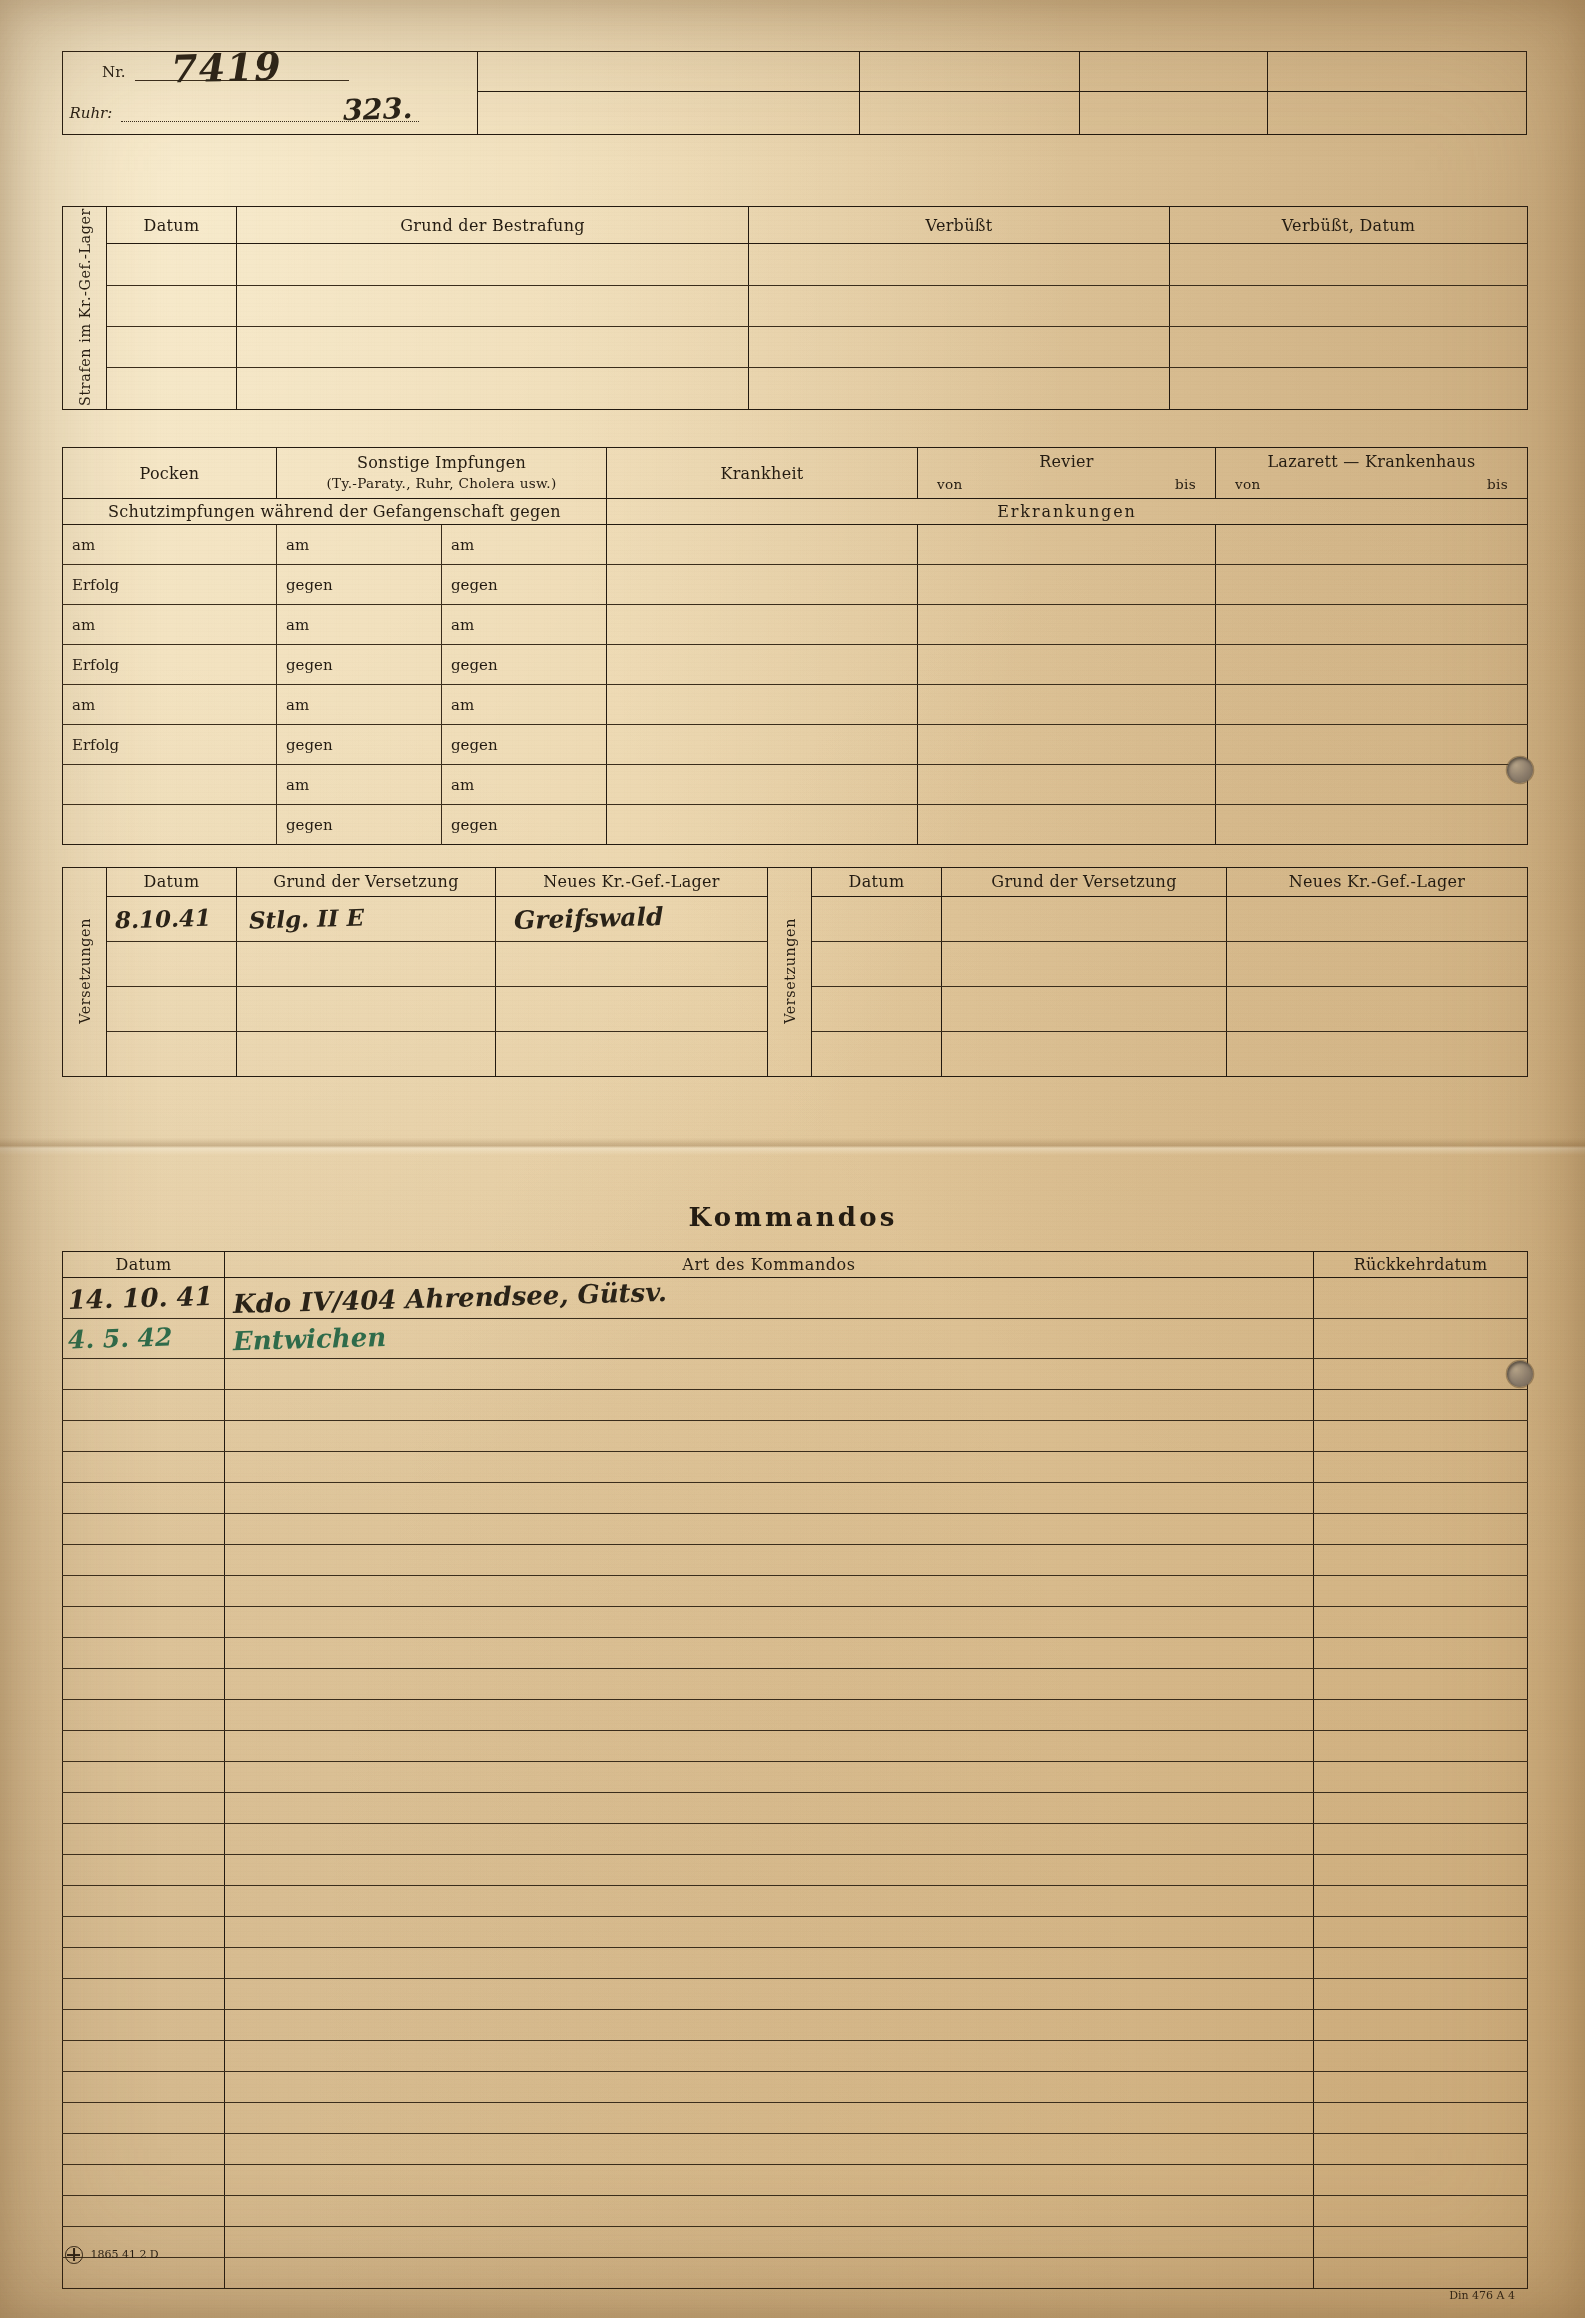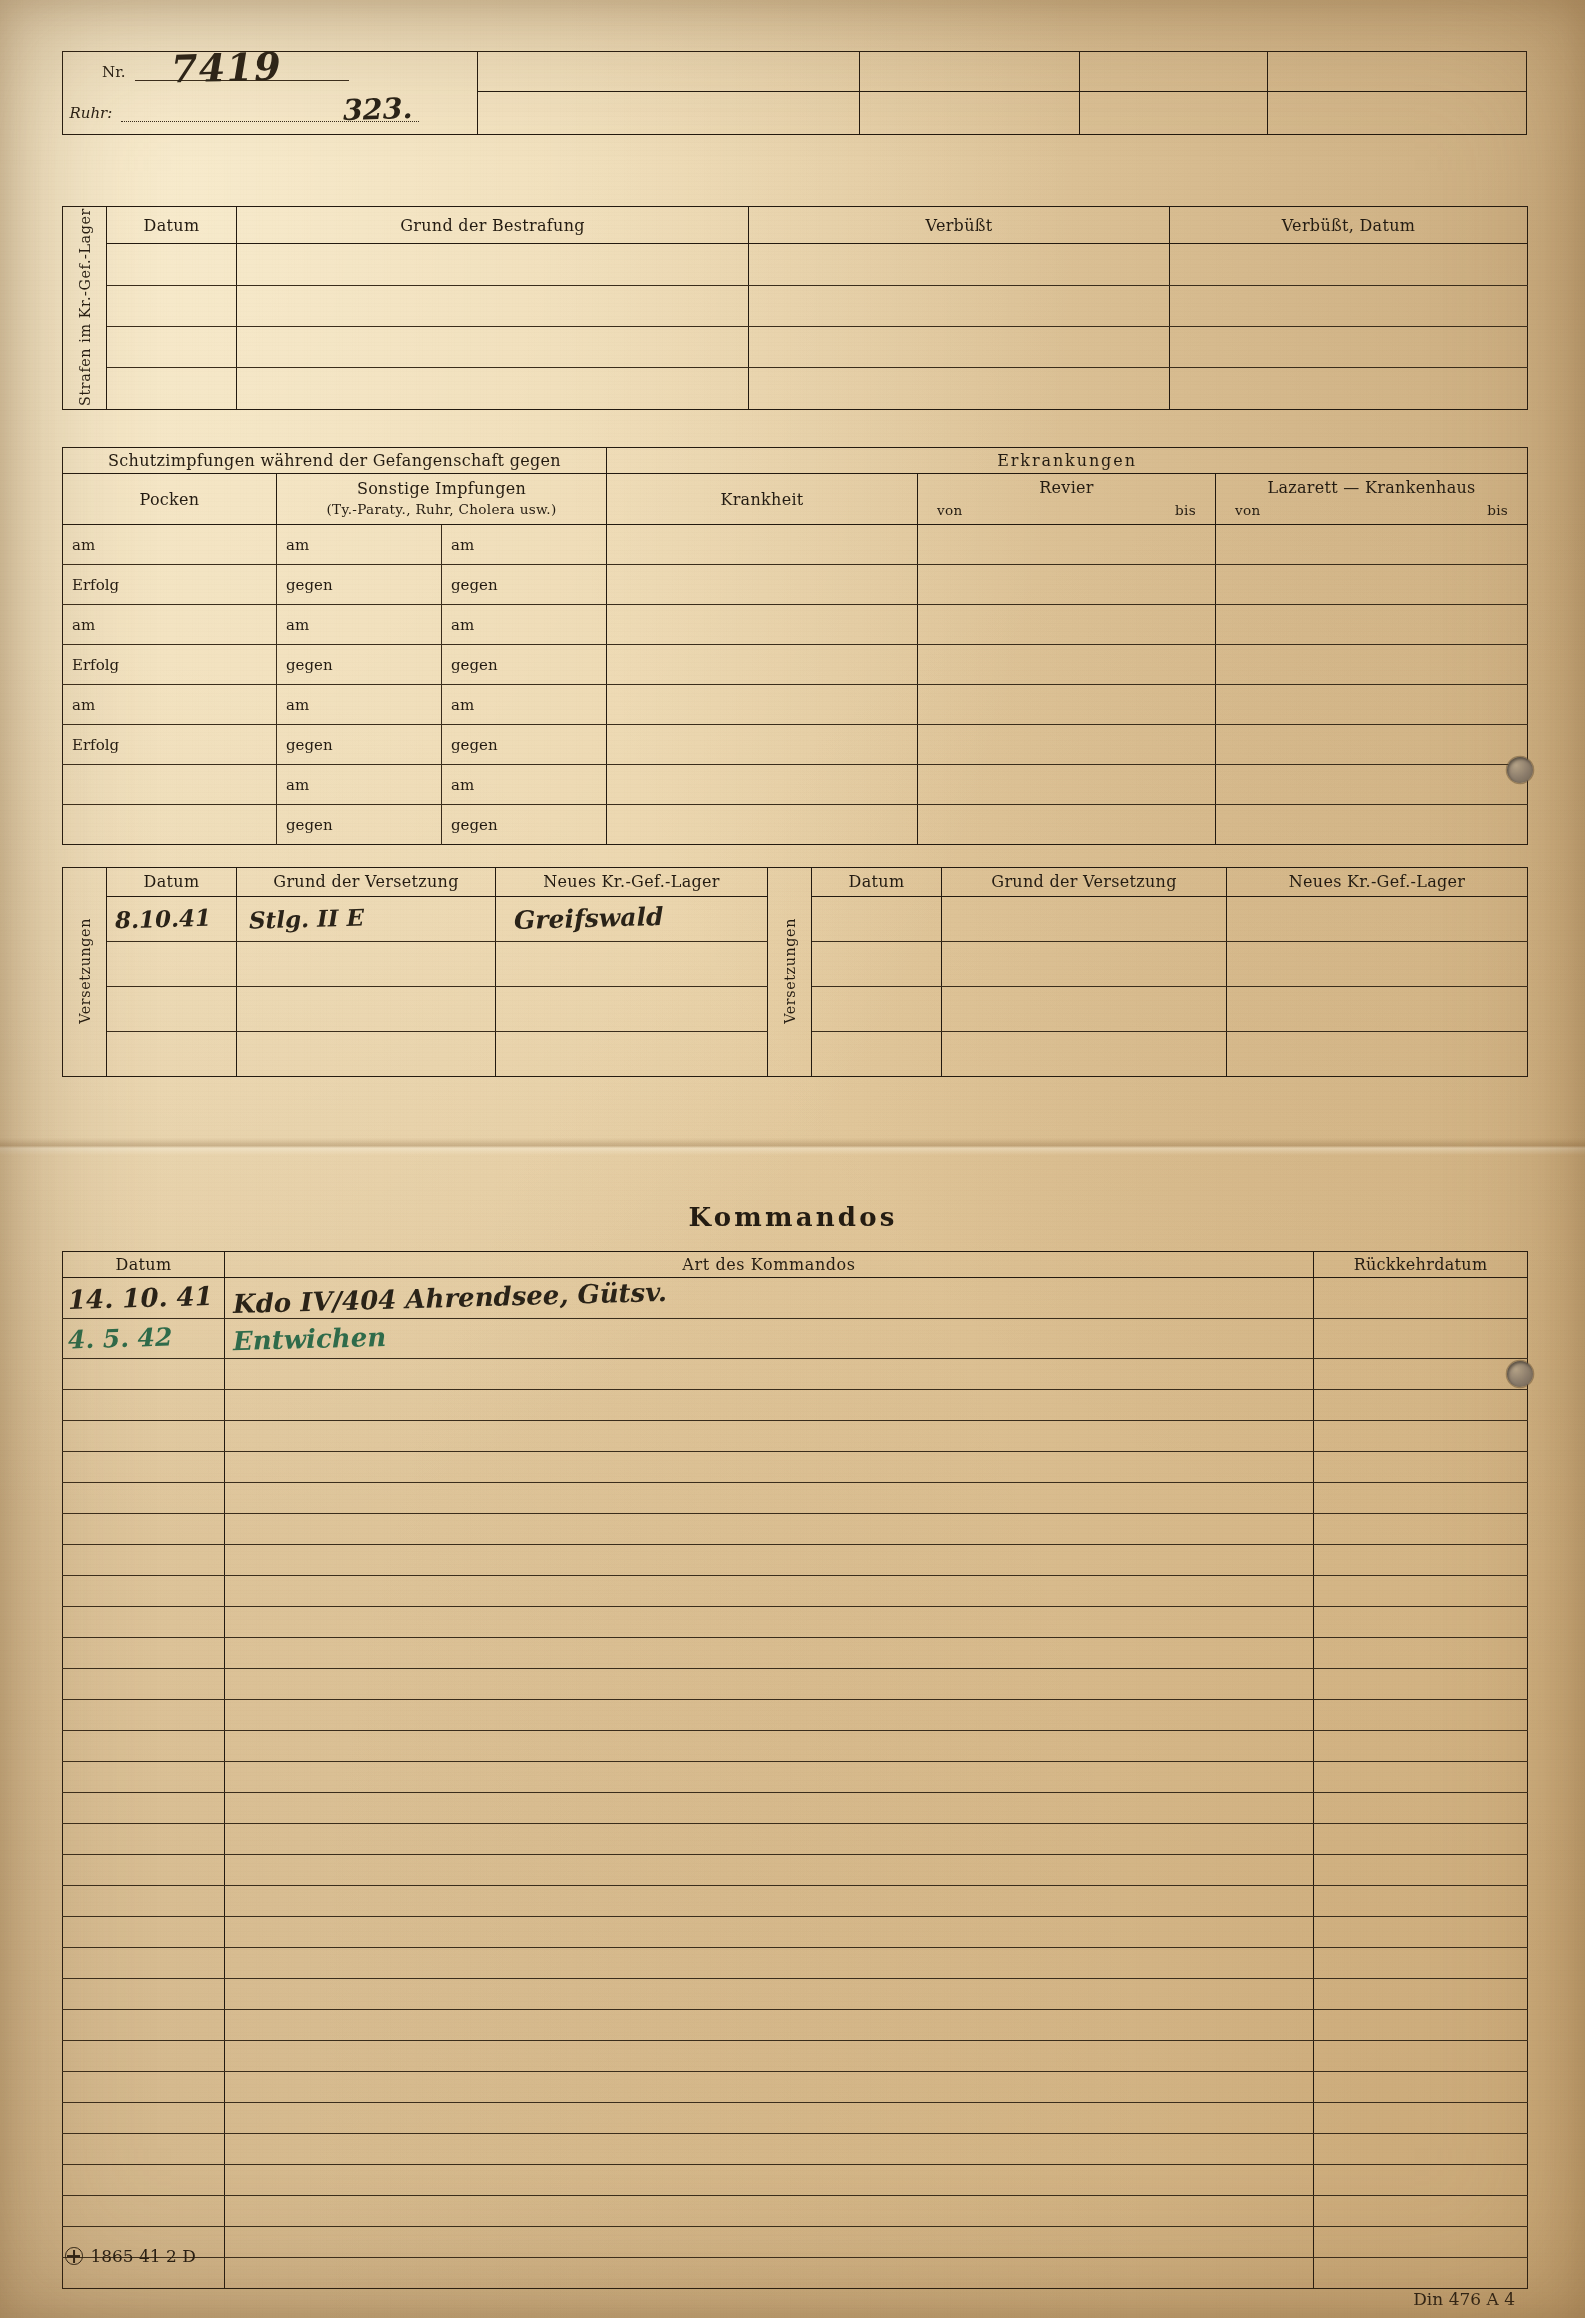--- a/index.html
+++ b/index.html
@@ -61,21 +61,21 @@
     writing-mode:vertical-rl;transform:rotate(180deg);
     font-size:14.3px;letter-spacing:0.6px;white-space:nowrap;
   }
   .dotted{
     border-bottom:1.9px dotted #3a2d1c;
   }
   .kommandos-title{
     font-size:26px;font-weight:700;letter-spacing:3.2px;text-align:center;
     font-family:"DejaVu Serif",serif;
   }
-  .footer{font-size:17px;}
+  .footer{font-size:11px;}
   .strike{position:relative;}
   .strike:after{
     content:"";position:absolute;left:-2.6px;right:-2.6px;top:52%;height:1.9px;background:#231a10;
     transform:rotate(-1deg);
   }
 </style>
 </head>
 <body>
 
 <div class="paper"></div>
@@ -179,27 +179,21 @@
         <col style="width:214px">
           <col style="width:165px">
           <col style="width:165px">
         <col style="width:311px">
         <col style="width:149px">
           <col style="width:149px">
         <col style="width:156px">
           <col style="width:156px">
       </colgroup>
       <tbody>
-          <tr style="height:26px;">
-        <td colspan="3" class="t" style="border-right:1.9px solid #231a10;border-bottom:1.9px solid #231a10;">
-          <span>Schutzimpfungen während der Gefangenschaft gegen</span></td>
-        <td colspan="5" class="t" style="border-bottom:1.9px solid #231a10;letter-spacing:1.9px;">
-          <span>Erkrankungen</span></td>
-      </tr>
-      <tr style="height:51px;">
+          <tr style="height:51px;">
         <td class="t" style="border-right:1.9px solid #231a10;border-bottom:1.9px solid #231a10;vertical-align:middle;">
           <span>Pocken</span></td>
         <td colspan="2" class="t" style="border-right:1.9px solid #231a10;border-bottom:1.9px solid #231a10;vertical-align:middle;line-height:1.25;">
           <span>Sonstige Impfungen</span><br>
           <span class="small">(Ty.-Paraty., Ruhr, Cholera usw.)</span>
         </td>
         <td class="t" style="border-right:1.9px solid #231a10;border-bottom:1.9px solid #231a10;vertical-align:middle;">
           <span>Krankheit</span></td>
         <td colspan="2" class="t" style="border-right:1.9px solid #231a10;border-bottom:1.9px solid #231a10;vertical-align:top;padding-top:3.9px;">
           <div>Revier</div>
@@ -209,20 +203,26 @@
           </div>
         </td>
         <td colspan="2" class="t" style="border-bottom:1.9px solid #231a10;vertical-align:top;padding-top:3.9px;">
           <div>Lazarett — Krankenhaus</div>
           <div style="display:flex;justify-content:space-between;padding:5.2px 18px 0 18px;">
             <span class="small">von</span>
             <span class="small">bis</span>
           </div>
         </td>
       </tr>
+      <tr style="height:26px;">
+        <td colspan="3" class="t" style="border-right:1.9px solid #231a10;border-bottom:1.9px solid #231a10;">
+          <span>Schutzimpfungen während der Gefangenschaft gegen</span></td>
+        <td colspan="5" class="t" style="border-bottom:1.9px solid #231a10;letter-spacing:1.9px;">
+          <span>Erkrankungen</span></td>
+      </tr>
 
       <tr style="height:40px;">
         <td class="lbl" style="border-right:1.3px solid #3a2d1c;border-bottom:1.3px solid #3a2d1c;padding-left:9px;"><span>am</span></td>
         <td class="lbl" style="border-right:1.3px solid #3a2d1c;border-bottom:1.3px solid #3a2d1c;padding-left:9px;"><span>am</span></td>
         <td class="lbl" style="border-right:1.9px solid #231a10;border-bottom:1.3px solid #3a2d1c;padding-left:9px;"><span>am</span></td>
         <td style="border-right:1.9px solid #231a10;border-bottom:1.3px solid #3a2d1c;"></td>
         <td colspan="2" style="border-right:1.9px solid #231a10;border-bottom:1.3px solid #3a2d1c;"></td>
         <td colspan="2" style="border-bottom:1.3px solid #3a2d1c;"></td>
       </tr>
       <tr style="height:40px;">

